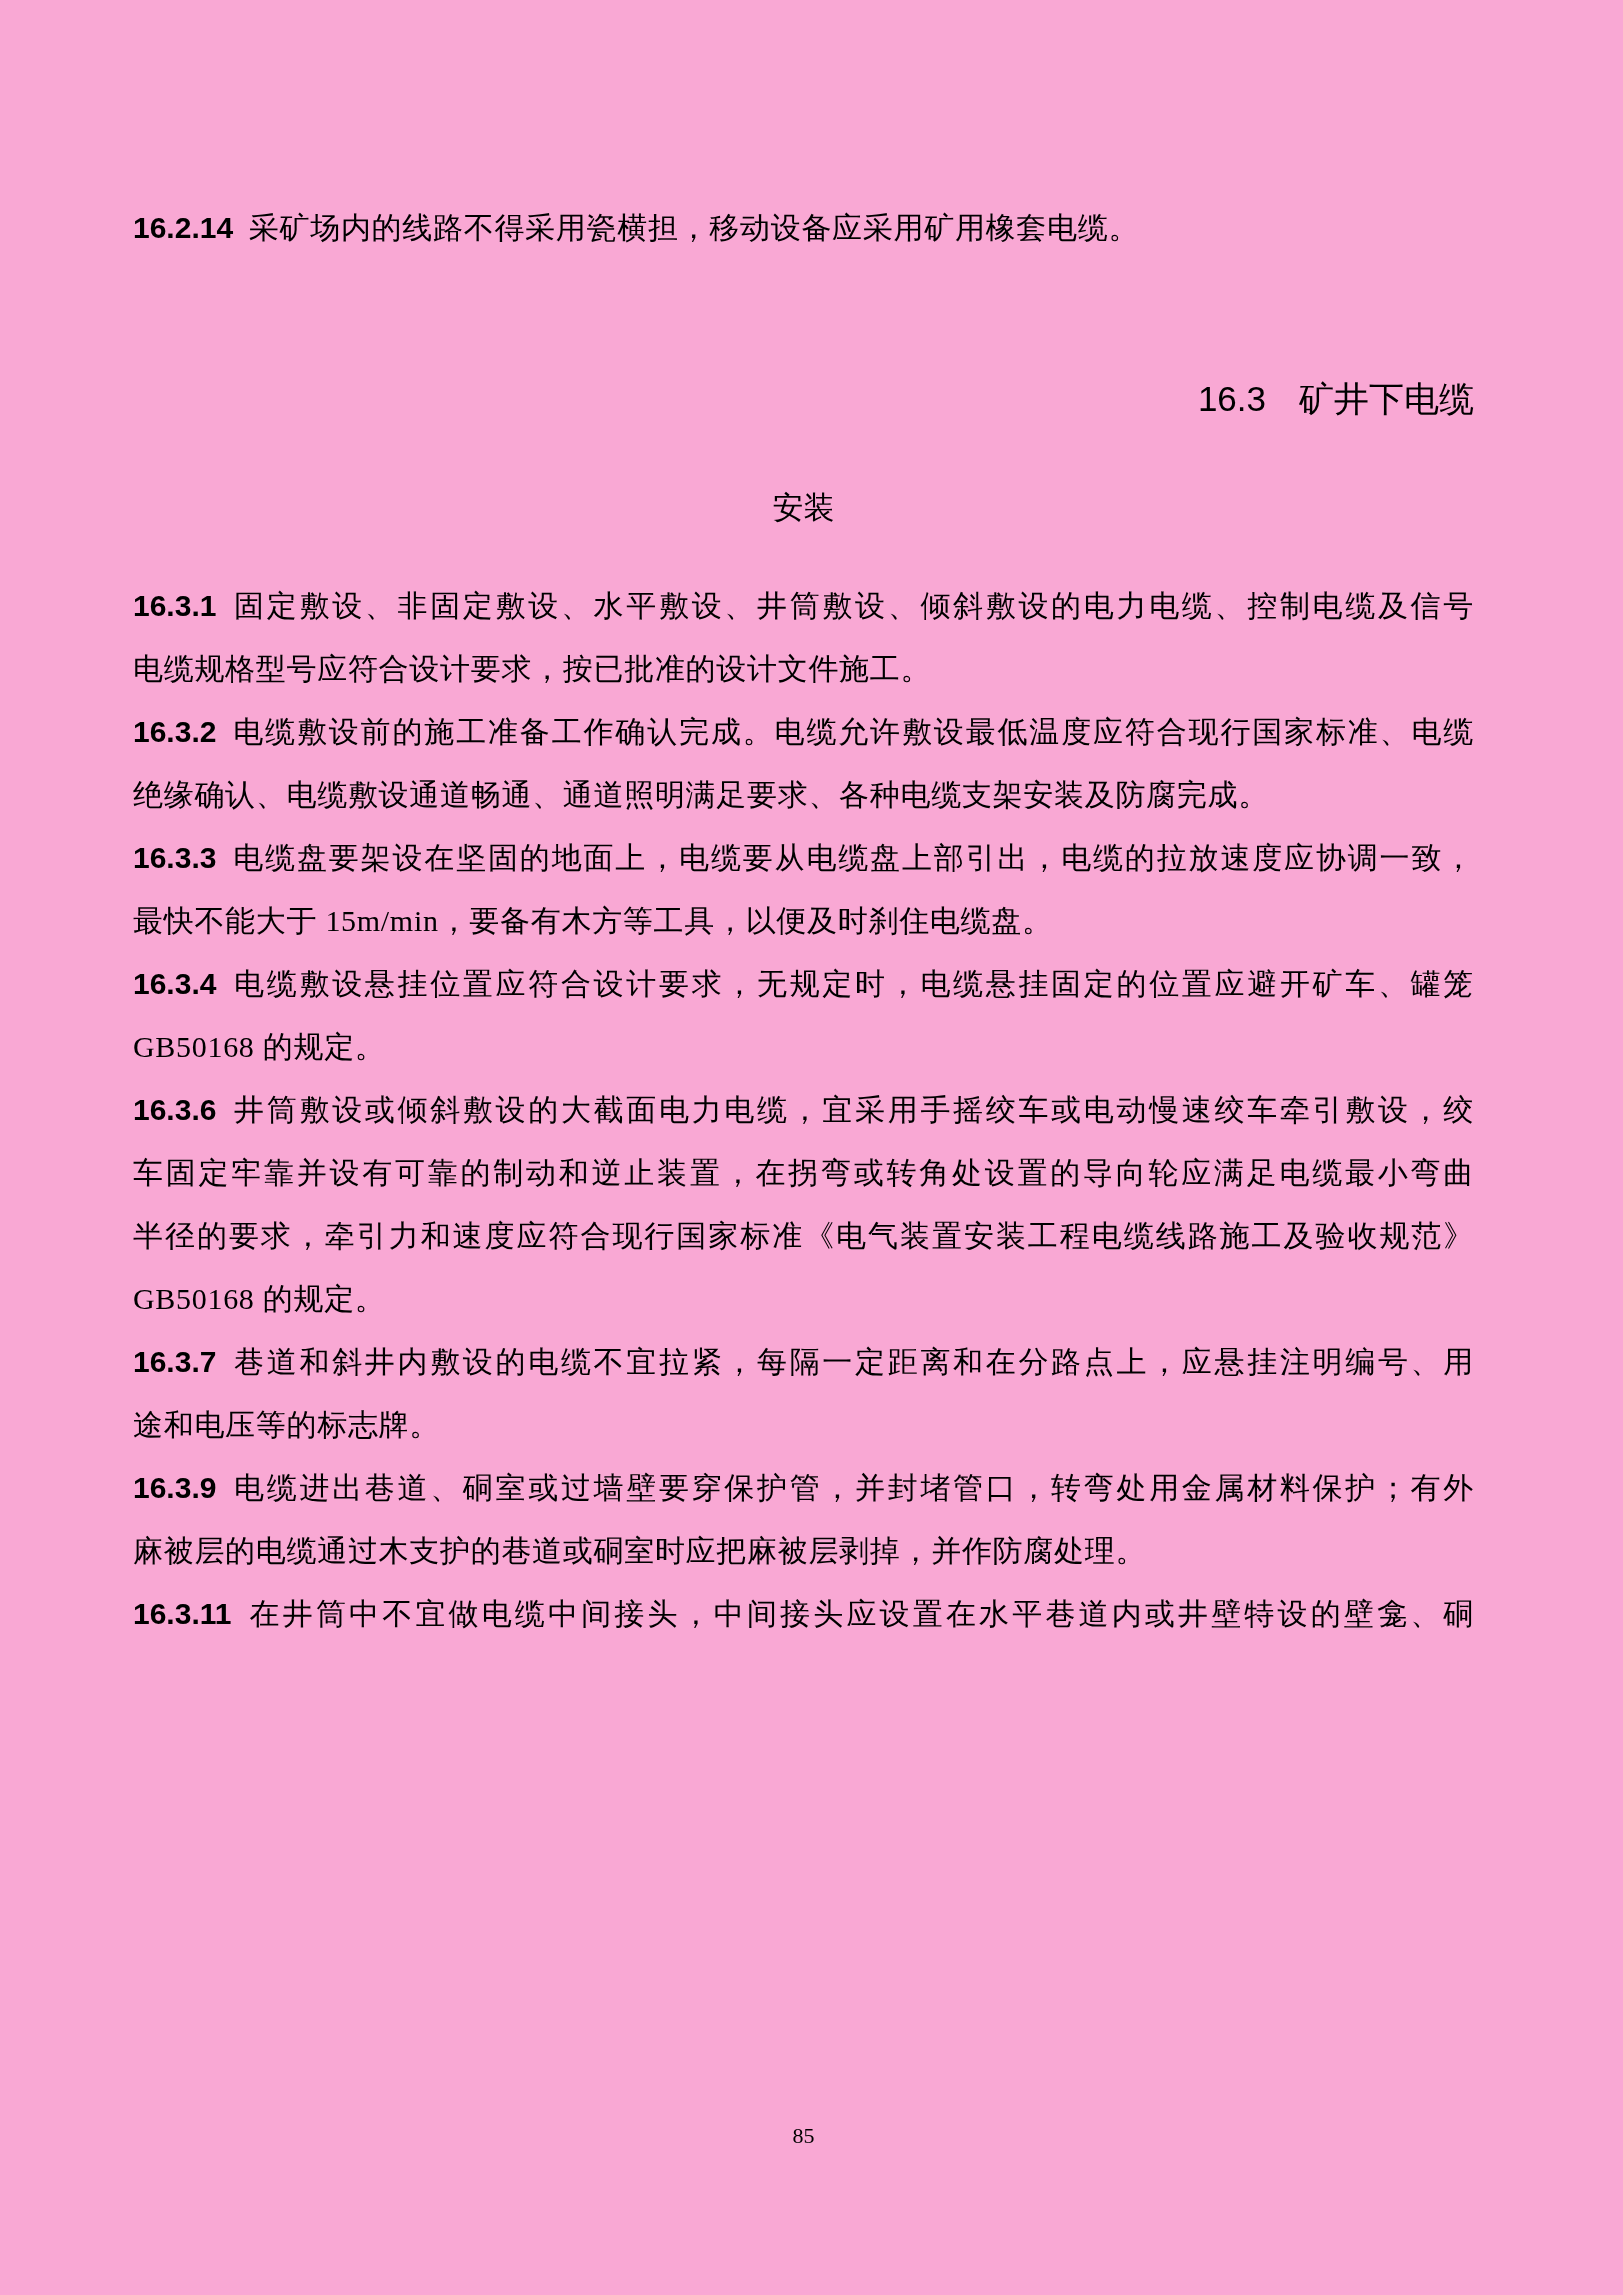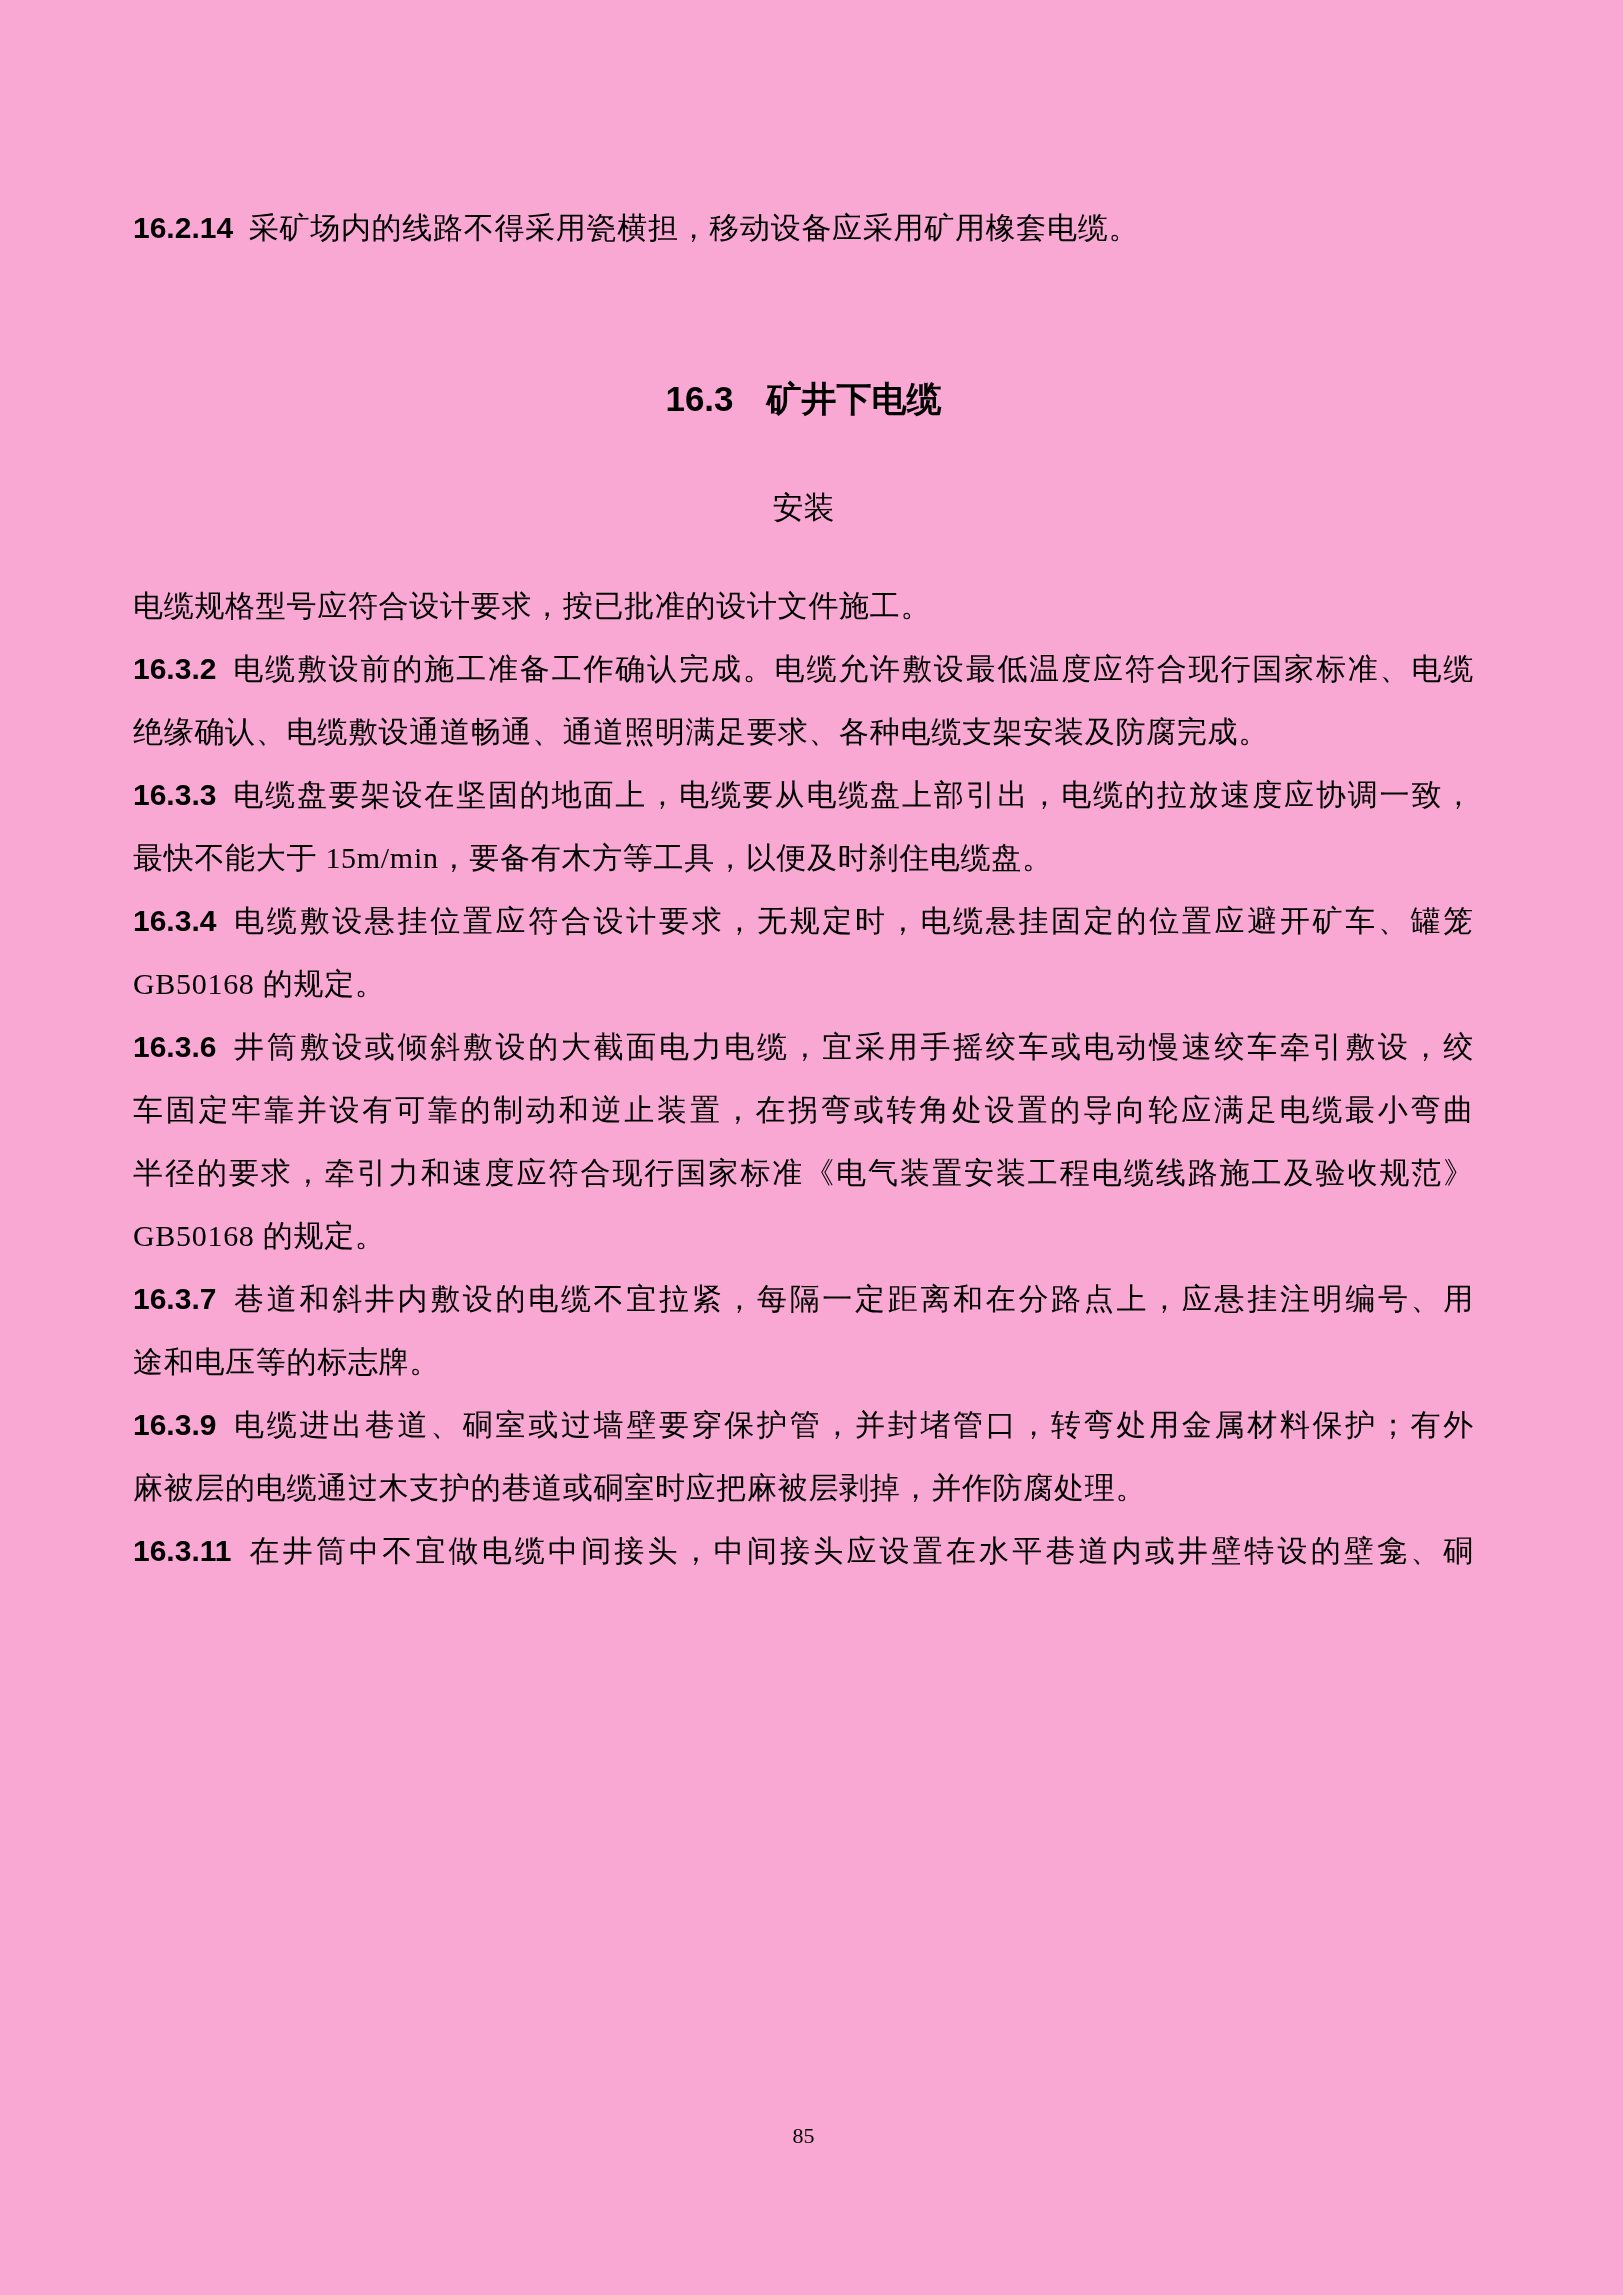--- a/index.html
+++ b/index.html
@@ -42,23 +42,23 @@
     font-weight: 700;
     font-size: 30px;
     margin-right: 15.7px;
     letter-spacing: 0;
   }
   .section-heading {
     position: absolute;
     top: 366px;
     left: 0;
     right: 0;
-    text-align: center;
+    text-align: right;
     font-size: 35px;
-    font-weight: 700;
+    font-weight: 400;
     line-height: 65px;
   }
   .section-heading .heading-num {
     font-family: "Liberation Sans", sans-serif;
     margin-right: 33px;
   }
   .subsection-heading {
     position: absolute;
     top: 476px;
     left: 0;
@@ -92,20 +92,21 @@
       </div>
 
     <div class="section-heading">
       <span class="heading-num">16.3</span><span>矿井下电缆</span>
     </div>
 
     <div class="subsection-heading">安装</div>
 
     <div class="body-block">
         <div class="item">
+          <div class="line full"><span class="num">16.3.1</span><span>固定敷设、非固定敷设、水平敷设、井筒敷设、倾斜敷设的电力电缆、控制电缆及信号</span></div>
           <div class="line"><span>电缆规格型号应符合设计要求，按已批准的设计文件施工。</span></div>
         </div>
         <div class="item">
           <div class="line full"><span class="num">16.3.2</span><span>电缆敷设前的施工准备工作确认完成。电缆允许敷设最低温度应符合现行国家标准、电缆</span></div>
           <div class="line"><span>绝缘确认、电缆敷设通道畅通、通道照明满足要求、各种电缆支架安装及防腐完成。</span></div>
         </div>
         <div class="item">
           <div class="line full"><span class="num">16.3.3</span><span>电缆盘要架设在坚固的地面上，电缆要从电缆盘上部引出，电缆的拉放速度应协调一致，</span></div>
           <div class="line"><span>最快不能大于 15m/min，要备有木方等工具，以便及时刹住电缆盘。</span></div>
         </div>

